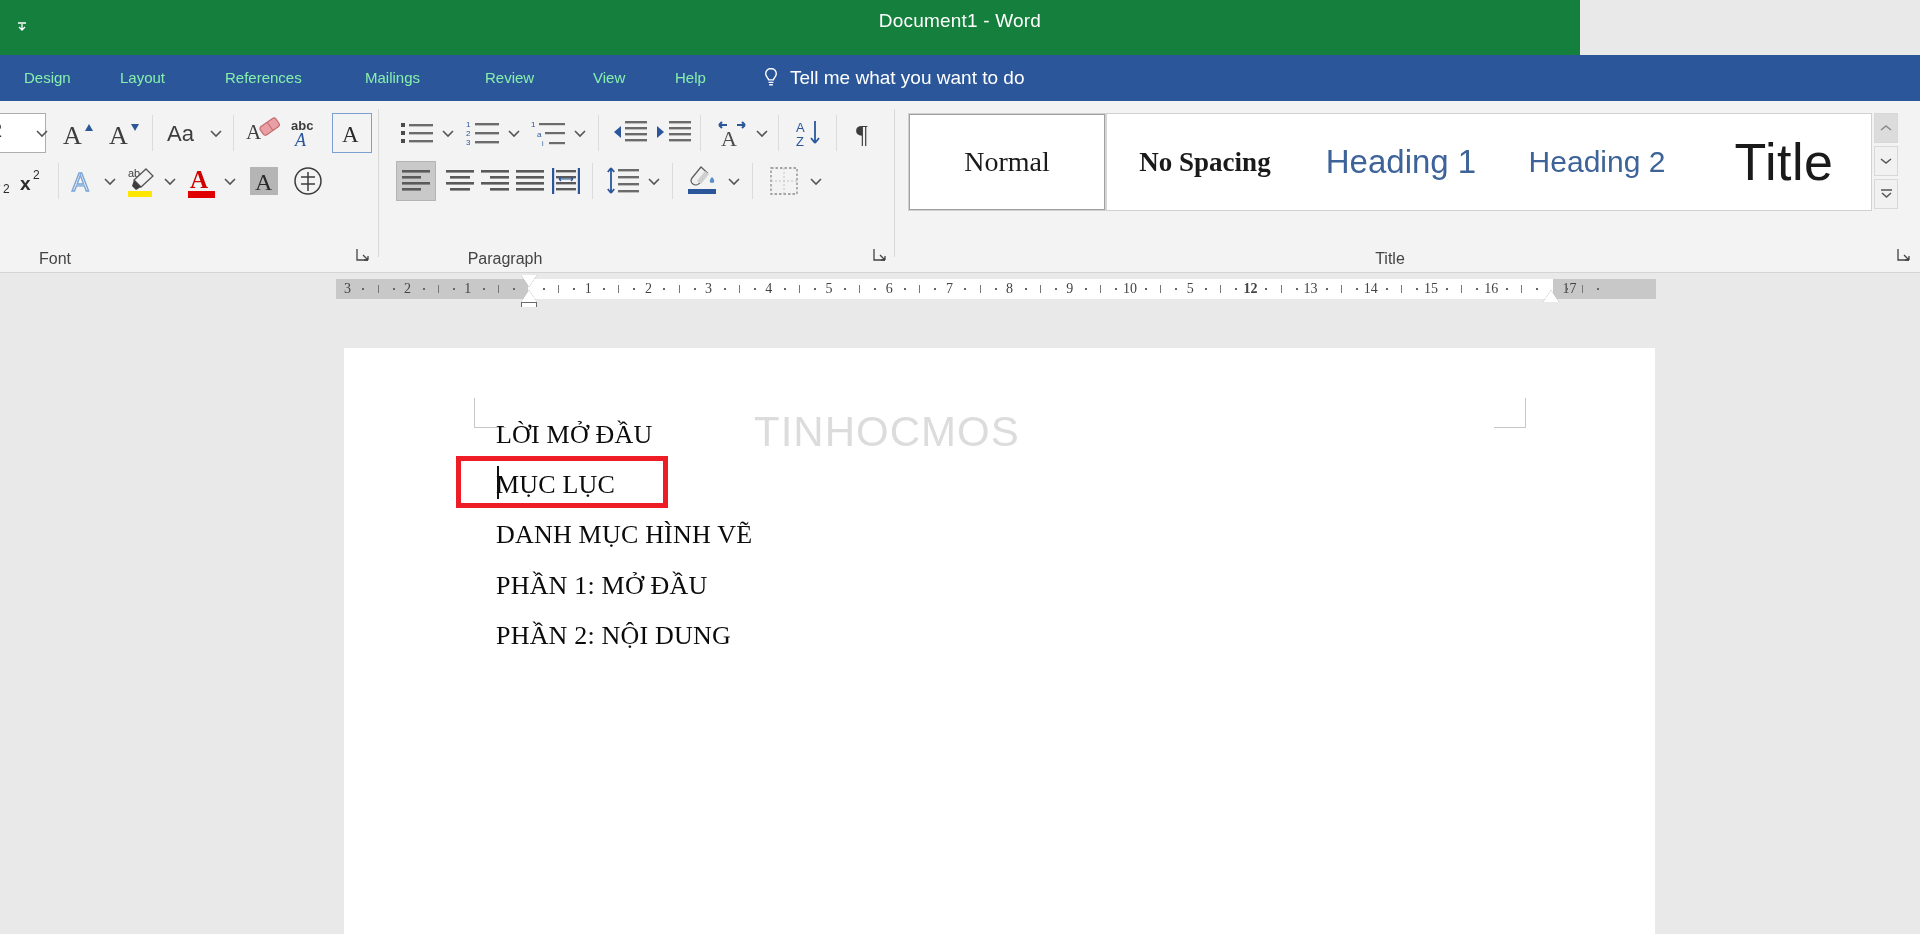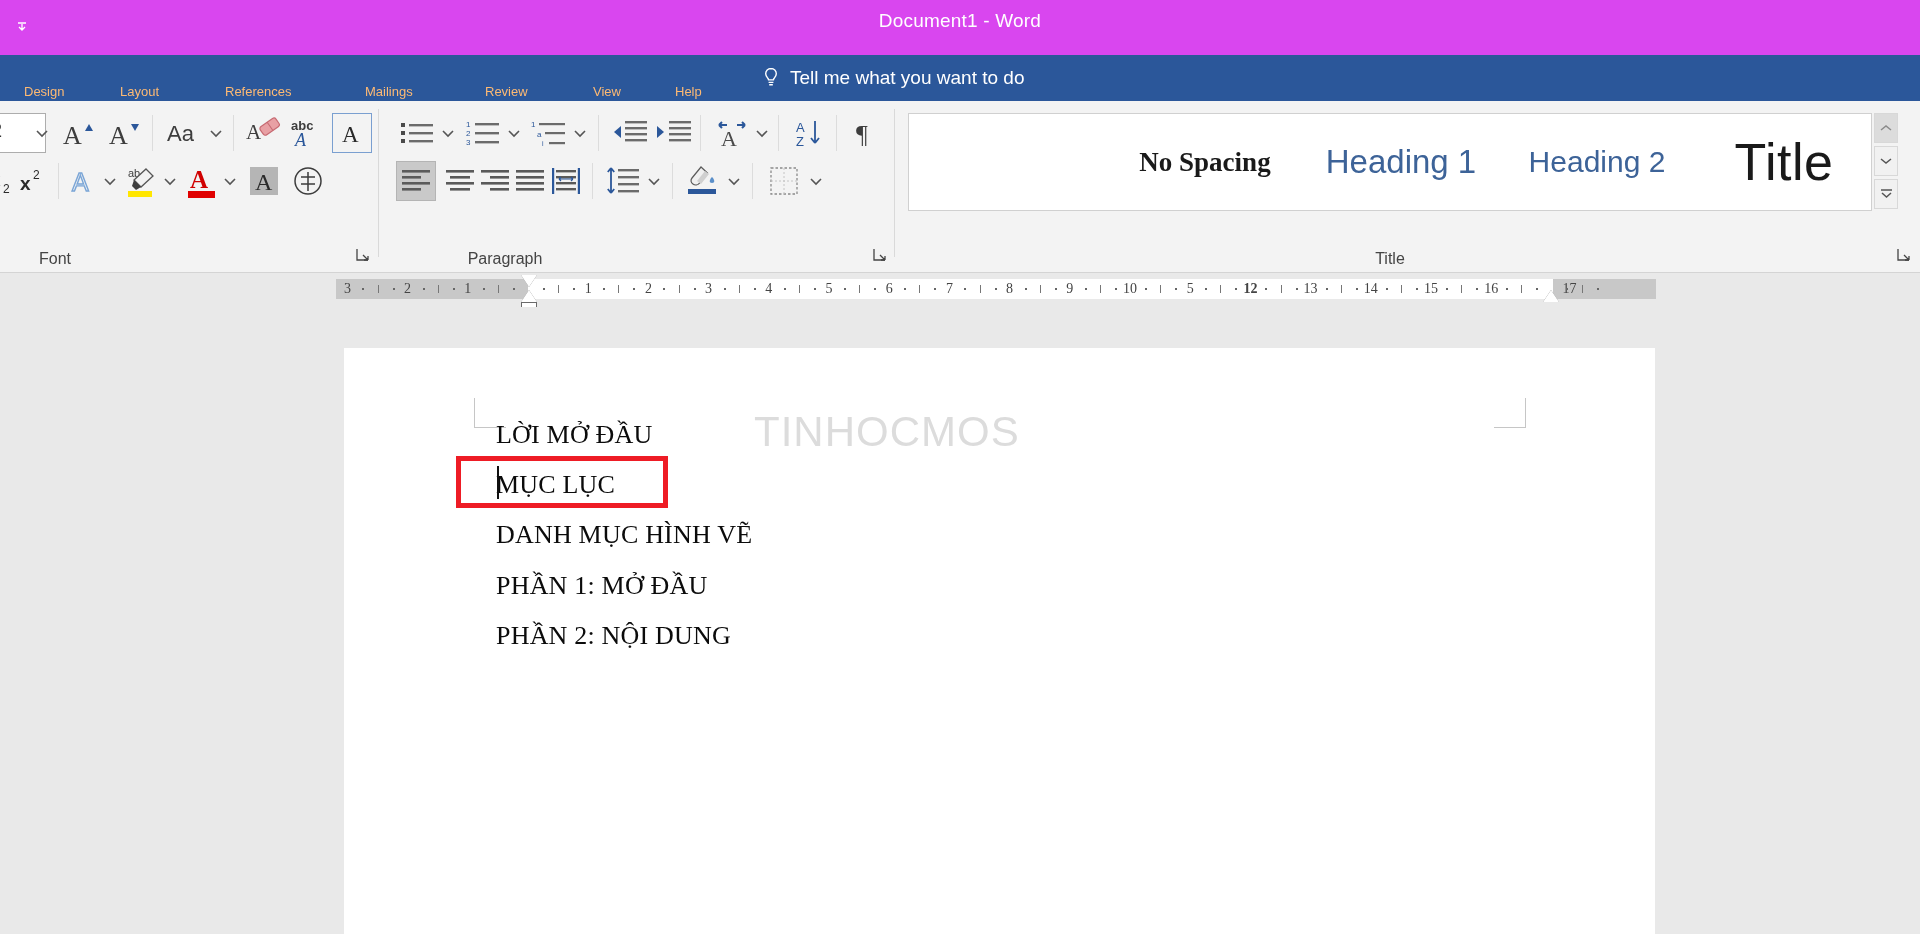--- a/index.html
+++ b/index.html
@@ -6,22 +6,22 @@
   html, body {
     width: 1920px; height: 934px;
     overflow: hidden;
     font-family: "Liberation Sans", sans-serif;
     background: #e9e9e9;
   }
 
   
   .titlebar {
     position: absolute; top: 0; left: 0;
-    width: 1920px; height: 55px;
-    background: #d946ef;
+    width: 1580px; height: 55px;
+    background: #15803d;
     padding-left: 28px;
   }
   .qat-more {
     position: absolute; left: 12px; top: 16px;
     width: 20px; height: 20px;
     color: #ffffff; font-size: 15px; line-height: 20px; text-align: center;
   }
   .doc-title {
     position: absolute; left: 0; top: 10px; width: 1920px;
     text-align: center;
@@ -30,24 +30,24 @@
     letter-spacing: 0.2px;
   }
 
   
   .tabbar {
     position: absolute; top: 55px; left: 0;
     width: 1920px; height: 46px;
     background: #2b579a;
   }
   .tab {
-    position: absolute; top: 14px; height: 46px;
+    position: absolute; top: 0; height: 46px;
     line-height: 46px;
-    color: #fdba74;
-    font-size: 13px;
+    color: #86efac;
+    font-size: 15px;
     padding: 0 10px;
     white-space: nowrap;
     cursor: default;
   }
   .tellme-wrap {
     position: absolute; top: 0; height: 46px; left: 762px;
     display: flex; align-items: center; gap: 10px;
     color: #ffffff; font-size: 19px; white-space: nowrap;
   }
   .bulb {
@@ -594,20 +594,21 @@
 
   <div class="grp-label" style="left:440px; width:130px">Paragraph</div>
   <div class="dlg-launch" style="left:872px">
     <svg width="18" height="18" viewBox="0 0 18 18">
       <path d="M2 2v11h11" stroke="#444" stroke-width="1.3" fill="none"></path>
       <path d="M13 13l-5-5M13 13V9M13 13H9" stroke="#444" stroke-width="1.3" fill="none"></path>
     </svg>
   </div>
 
   <div class="gallery" style="left:908px; top:12px; width:964px; height:98px;">
+    <div class="style-item active s-normal" style="left:0px;   width:196px">Normal</div>
     <div class="style-item s-nospacing" style="left:198px; width:196px">No Spacing</div>
     <div class="style-item s-h1" style="left:394px; width:196px">Heading 1</div>
     <div class="style-item s-h2" style="left:590px; width:196px">Heading 2</div>
     <div class="style-item s-title" style="left:786px; width:178px">Title</div>
   </div>
   <div class="gal-scroll dim" style="left:1874px; top:12px">
     <svg width="12" height="10" viewBox="0 0 12 10">
         <path d="M1 7l5-4 5 4" stroke="#8a8a8a" stroke-width="1.5" fill="none"></path>
       </svg>
   </div>

